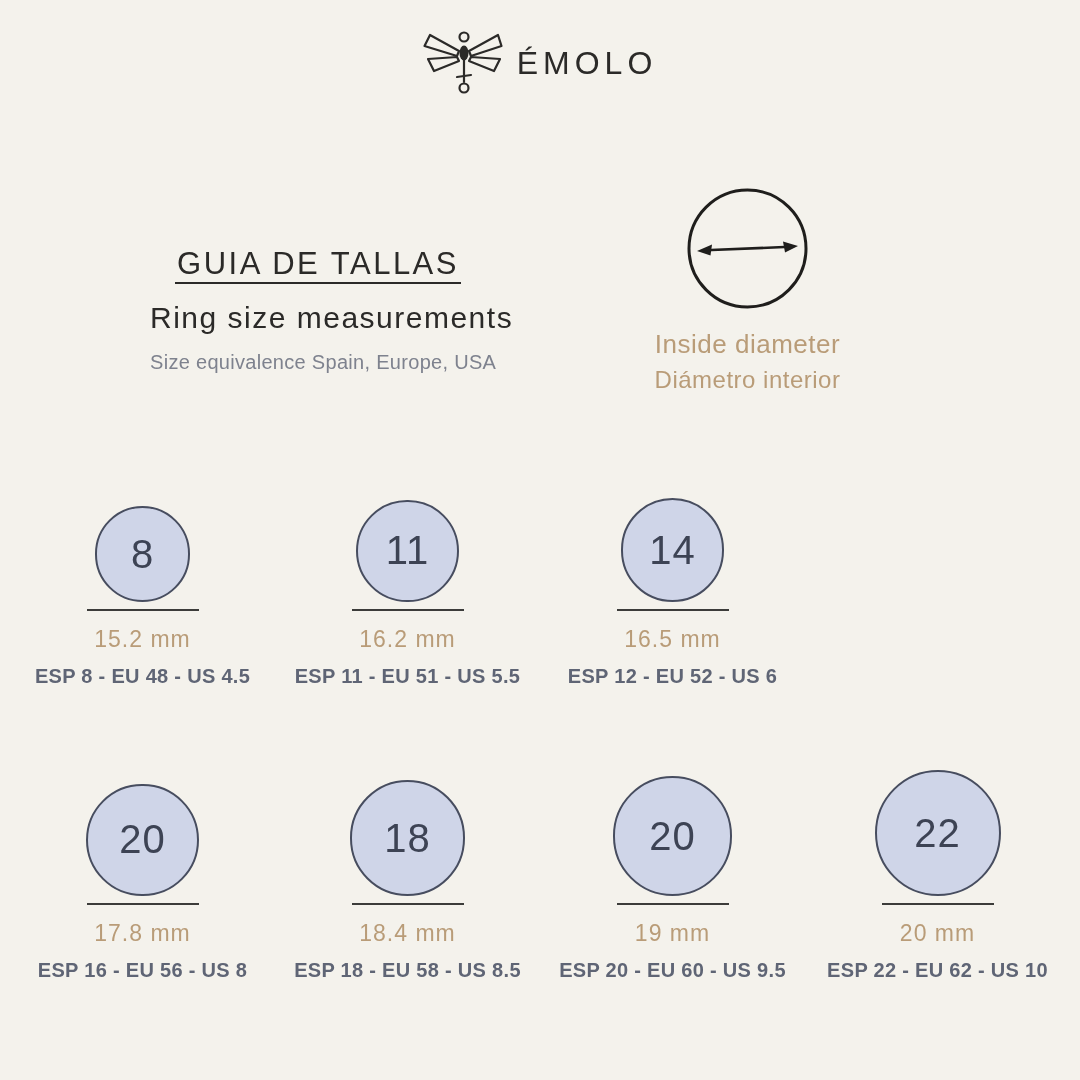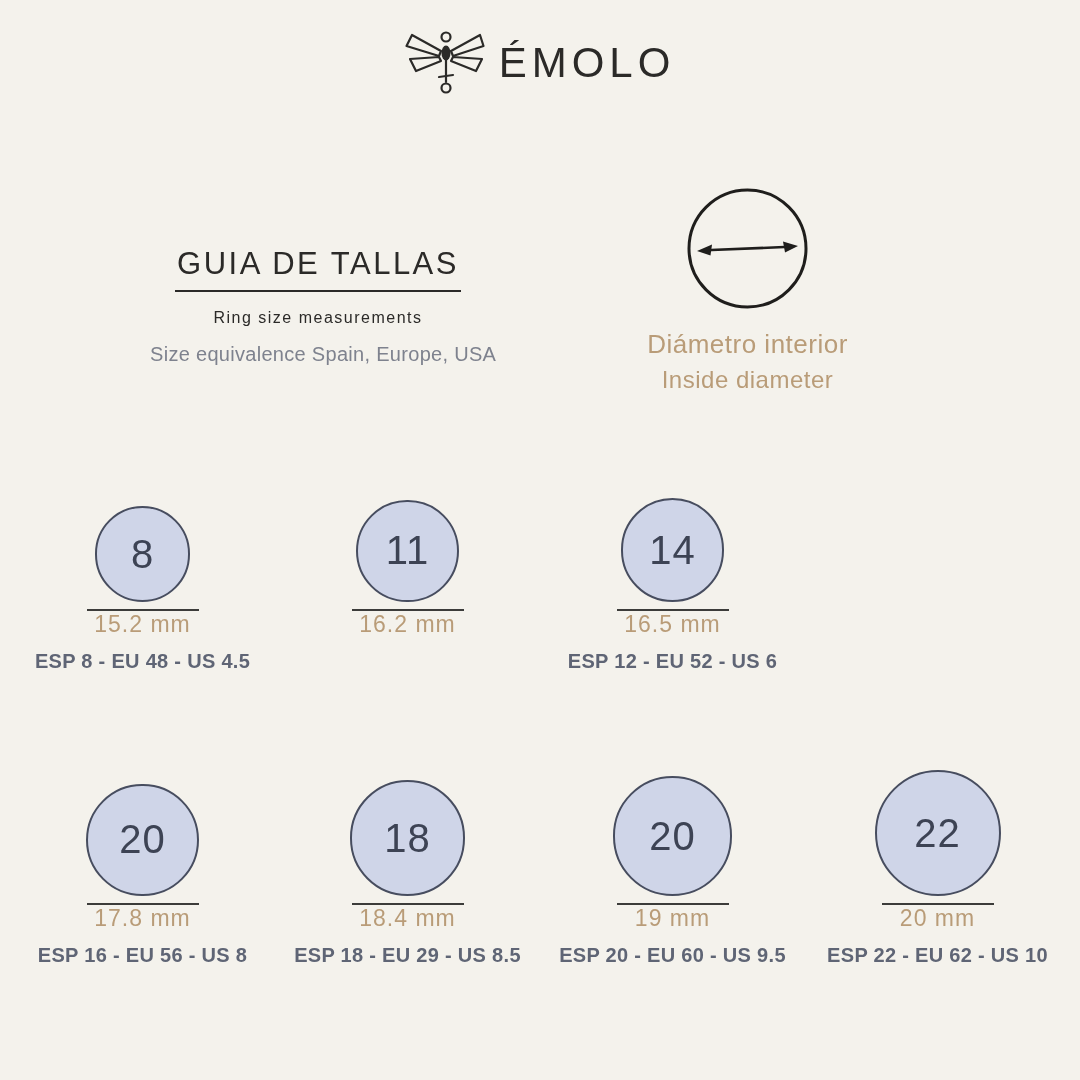--- a/index.html
+++ b/index.html
@@ -13,35 +13,35 @@
     overflow:hidden;
     color:var(--ink,#2b2a28);
   }
   
   .logo{
     position:absolute;top:30px;left:0;right:0;
     display:flex;justify-content:center;align-items:center;gap:14px;
   }
   .logo svg{display:block;}
   .brand{
-    font-size:42px;letter-spacing:5px;font-weight:400;
+    font-size:32px;letter-spacing:5px;font-weight:400;
     color:var(--ink,#2b2a28);
   }
   
   .titles{
     position:absolute;top:246px;left:150px;width:336px;
     text-align:center;
   }
   .titles h1{
     margin:0;font-weight:400;font-size:31px;letter-spacing:2.5px;
     display:inline-block;border-bottom:2px solid var(--ink,#2b2a28);
-    padding:0 2px 8px 2px;color:var(--ink,#2b2a28);white-space:nowrap;
+    padding:0 2px 0 2px;color:var(--ink,#2b2a28);white-space:nowrap;
   }
   .titles h2{
-    margin:17px 0 0;font-weight:400;font-size:16px;letter-spacing:1.5px;
+    margin:17px 0 0;font-weight:400;font-size:30px;letter-spacing:1.5px;
     color:var(--ink,#2b2a28);white-space:nowrap;
   }
   .titles .note{
     margin:16px 0 0;font-size:20px;letter-spacing:.3px;
     color:var(--note-gray,#7e828e);white-space:nowrap;
   }
   
   .diameter-figure{
     position:absolute;left:640px;top:186px;width:215px;margin:0;
     text-align:center;
@@ -63,21 +63,21 @@
   .ring-cell{display:flex;flex-direction:column;align-items:center;}
   .circle-area{height:var(--circle-area-h);display:flex;align-items:flex-end;justify-content:center;}
   .ring-circle{
     box-sizing:border-box;border-radius:50%;
     border:2.5px solid var(--circle-stroke,#474d5f);
     background:var(--circle-fill,#cfd5e8);
     display:flex;align-items:center;justify-content:center;
   }
   .ring-size{font-size:40px;letter-spacing:1px;color:var(--circle-number,#3d4354);}
   .rule{width:112px;height:2px;background:var(--rule,#3c3c3a);margin-top:7px;}
-  .mm{font-size:23px;letter-spacing:1px;color:var(--tan,#b99c78);}
+  .mm{margin-top:15px;font-size:23px;letter-spacing:1px;color:var(--tan,#b99c78);}
   .equiv{margin-top:12px;font-size:20px;letter-spacing:.3px;color:var(--slate,#5f6575);white-space:nowrap;font-weight:bold;}
 </style>
 </head>
 <body>
 
 <div class="page">
 
   <header class="logo">
     <svg width="80" height="66" viewBox="0 0 80 66" fill="none" stroke="#2b2a28" stroke-width="2.2" stroke-linejoin="round" stroke-linecap="round">
 
@@ -106,22 +106,22 @@
   </section>
 
   <figure class="diameter-figure">
     <svg width="125" height="125" viewBox="0 0 125 125" fill="none">
       <circle cx="62.5" cy="62.5" r="58.5" stroke="#1f1e1c" stroke-width="3"></circle>
       <path d="M20 64.3 L105 60.8" stroke="#1f1e1c" stroke-width="2.6" stroke-linecap="round"></path>
       <polygon points="12,65 27,58.5 25.5,69.5" fill="#1f1e1c"></polygon>
       <polygon points="113,60 98,55.5 100,66.5" fill="#1f1e1c"></polygon>
     </svg>
     <figcaption>
+      <div>Inside diameter</div>
       <div>Diámetro interior</div>
-      <div>Inside diameter</div>
     </figcaption>
   </figure>
 
   <div class="rings-row row-1" id="rings-row-0">
   <div class="ring-cell">
     <div class="circle-area">
       <div class="ring-circle" style="width: 95.76px; height: 95.76px;">
         <span class="ring-size">8</span>
       </div>
     </div>
@@ -131,20 +131,21 @@
   </div>
 
   <div class="ring-cell">
     <div class="circle-area">
       <div class="ring-circle" style="width: 102.06px; height: 102.06px;">
         <span class="ring-size">11</span>
       </div>
     </div>
     <div class="rule"></div>
     <div class="mm">16.2 mm</div>
+    <div class="equiv">ESP 11 - EU 51 - US 5.5</div>
   </div>
 
   <div class="ring-cell">
     <div class="circle-area">
       <div class="ring-circle" style="width: 103.95px; height: 103.95px;">
         <span class="ring-size">14</span>
       </div>
     </div>
     <div class="rule"></div>
     <div class="mm">16.5 mm</div>
@@ -165,21 +166,21 @@
   </div>
 
   <div class="ring-cell">
     <div class="circle-area">
       <div class="ring-circle" style="width: 115.92px; height: 115.92px;">
         <span class="ring-size">18</span>
       </div>
     </div>
     <div class="rule"></div>
     <div class="mm">18.4 mm</div>
-    <div class="equiv">ESP 18 - EU 29 - US 8.5</div>
+    <div class="equiv">ESP 18 - EU 58 - US 8.5</div>
   </div>
 
   <div class="ring-cell">
     <div class="circle-area">
       <div class="ring-circle" style="width: 119.7px; height: 119.7px; text-align: center;">
         <span class="ring-size">20</span>
       </div>
     </div>
     <div class="rule"></div>
     <div class="mm">19 mm</div>

